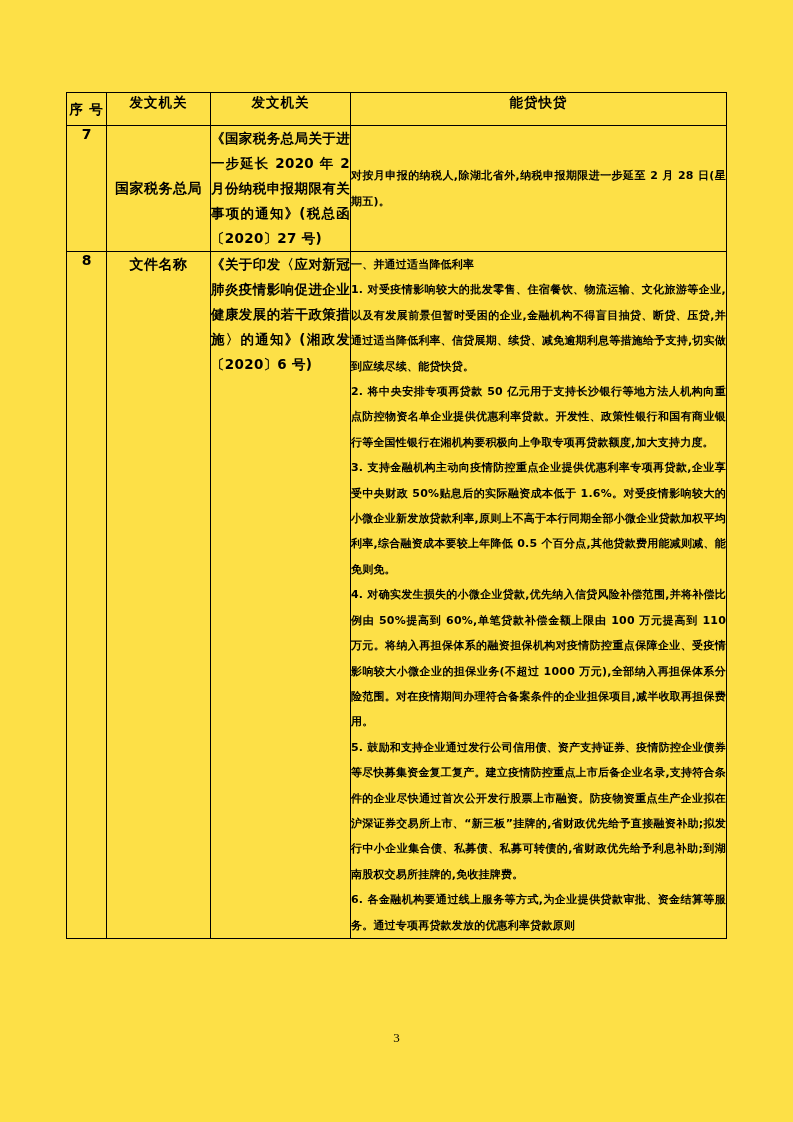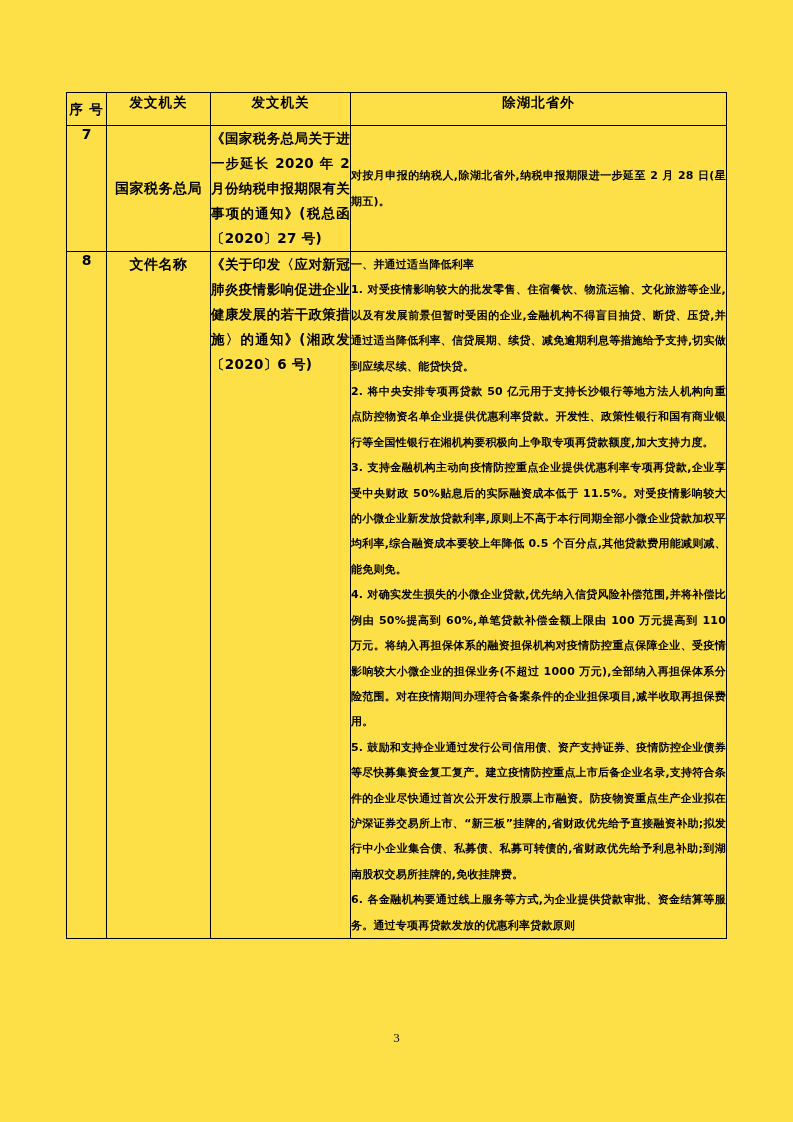--- a/index.html
+++ b/index.html
@@ -119,41 +119,41 @@
         <col class="col-seq">
         <col class="col-org">
         <col class="col-file">
         <col class="col-content">
       </colgroup>
       <thead>
         <tr>
           <th class="hdr-cell two-line">序 号</th>
           <th class="hdr-cell">发文机关</th>
           <th class="hdr-cell">发文机关</th>
-          <th class="hdr-cell">除湖北省外</th>
+          <th class="hdr-cell">能贷快贷</th>
         </tr>
       </thead>
       <tbody>
         <tr class="row7">
           <td class="seq-cell">7</td>
           <td class="org-cell">国家税务总局</td>
           <td class="file-cell">《国家税务总局关于进一步延长 2020 年 2 月份纳税申报期限有关事项的通知》(税总函〔2020〕27 号)</td>
           <td class="content-cell">
             <p class="ind">对按月申报的纳税人,除湖北省外,纳税申报期限进一步延至 2 月 28 日(星期五)。</p>
           </td>
         </tr>
         <tr class="row8">
           <td class="seq-cell">8</td>
           <td class="org-cell">文件名称</td>
           <td class="file-cell">《关于印发〈应对新冠肺炎疫情影响促进企业健康发展的若干政策措施〉的通知》(湘政发〔2020〕6 号)</td>
           <td class="content-cell">
             <p>一、并通过适当降低利率</p>
             <p>1. 对受疫情影响较大的批发零售、住宿餐饮、物流运输、文化旅游等企业,以及有发展前景但暂时受困的企业,金融机构不得盲目抽贷、断贷、压贷,并通过适当降低利率、信贷展期、续贷、减免逾期利息等措施给予支持,切实做到应续尽续、能贷快贷。</p>
             <p>2. 将中央安排专项再贷款 50 亿元用于支持长沙银行等地方法人机构向重点防控物资名单企业提供优惠利率贷款。开发性、政策性银行和国有商业银行等全国性银行在湘机构要积极向上争取专项再贷款额度,加大支持力度。</p>
-            <p>3. 支持金融机构主动向疫情防控重点企业提供优惠利率专项再贷款,企业享受中央财政 50%贴息后的实际融资成本低于 11.5%。对受疫情影响较大的小微企业新发放贷款利率,原则上不高于本行同期全部小微企业贷款加权平均利率,综合融资成本要较上年降低 0.5 个百分点,其他贷款费用能减则减、能免则免。</p>
+            <p>3. 支持金融机构主动向疫情防控重点企业提供优惠利率专项再贷款,企业享受中央财政 50%贴息后的实际融资成本低于 1.6%。对受疫情影响较大的小微企业新发放贷款利率,原则上不高于本行同期全部小微企业贷款加权平均利率,综合融资成本要较上年降低 0.5 个百分点,其他贷款费用能减则减、能免则免。</p>
             <p>4. 对确实发生损失的小微企业贷款,优先纳入信贷风险补偿范围,并将补偿比例由 50%提高到 60%,单笔贷款补偿金额上限由 100 万元提高到 110 万元。将纳入再担保体系的融资担保机构对疫情防控重点保障企业、受疫情影响较大小微企业的担保业务(不超过 1000 万元),全部纳入再担保体系分险范围。对在疫情期间办理符合备案条件的企业担保项目,减半收取再担保费用。</p>
             <p>5. 鼓励和支持企业通过发行公司信用债、资产支持证券、疫情防控企业债券等尽快募集资金复工复产。建立疫情防控重点上市后备企业名录,支持符合条件的企业尽快通过首次公开发行股票上市融资。防疫物资重点生产企业拟在沪深证券交易所上市、“新三板”挂牌的,省财政优先给予直接融资补助;拟发行中小企业集合债、私募债、私募可转债的,省财政优先给予利息补助;到湖南股权交易所挂牌的,免收挂牌费。</p>
             <p>6. 各金融机构要通过线上服务等方式,为企业提供贷款审批、资金结算等服务。通过专项再贷款发放的优惠利率贷款原则</p>
           </td>
         </tr>
       </tbody>
     </table>
   </div>
   <div class="page-number">3</div>
 </div>

